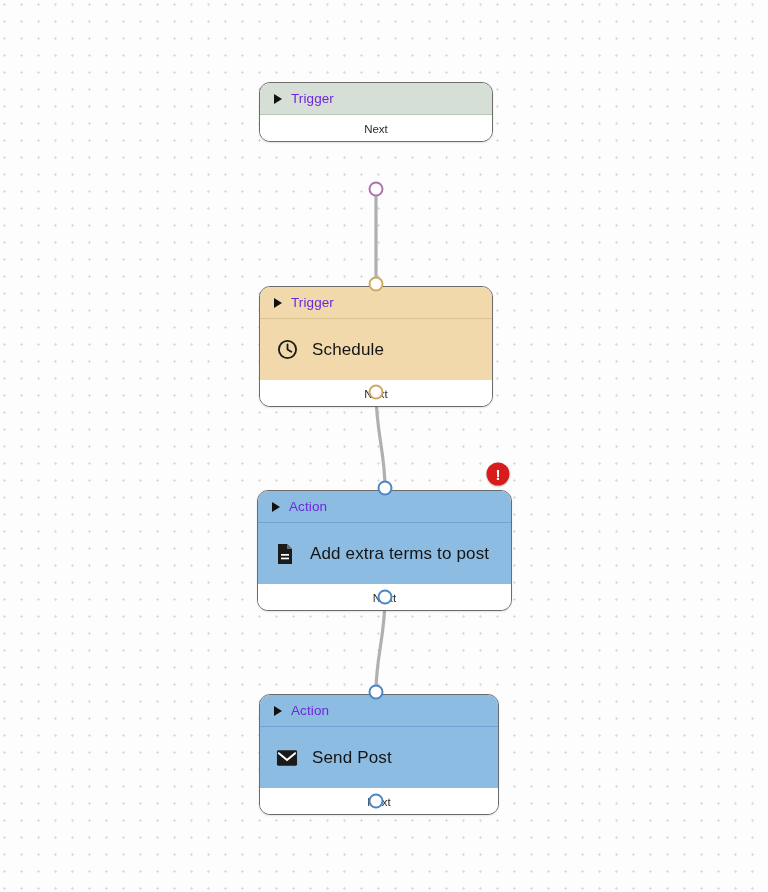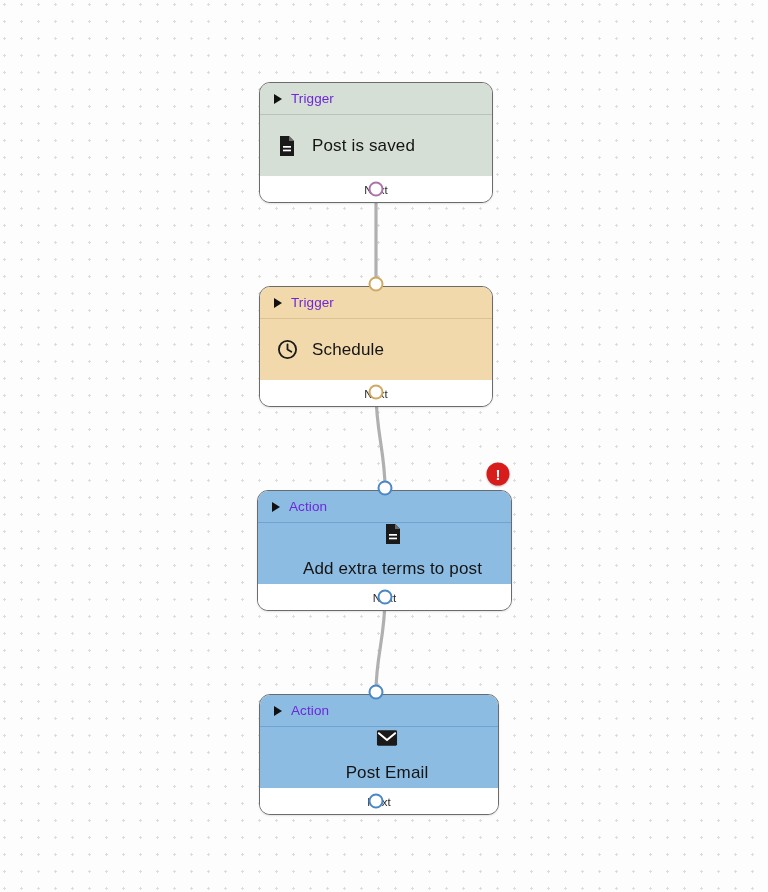--- a/index.html
+++ b/index.html
@@ -109,21 +109,21 @@
   
   .theme-trigger .node-header { background: #d6dfd6; border-bottom: 1px solid #b9c4b9; }
   .theme-trigger .node-body   { background: #d6dfd6; }
 
   
   .theme-advanced .node-header { background: #f2d9ab; border-bottom: 1px solid #dcc193; }
   .theme-advanced .node-body   { background: #f2d9ab; }
 
   
   .theme-action .node-header { background: #8dbce3; border-bottom: 1px solid #6fa4d2; }
-  .theme-action .node-body   { background: #8dbce3; flex-direction: column; }
+  .theme-action .node-body   { background: #8dbce3; }
 
   
   .port {
     position: absolute;
     width: 15px;
     height: 15px;
     border-radius: 50%;
     background: #ffffff;
     box-sizing: border-box;
     border: 2px solid #9a9a9a;
@@ -165,32 +165,20 @@
   <svg id="edges" width="768" height="892" viewBox="0 0 768 892" xmlns="http://www.w3.org/2000/svg">
     <path fill="none" stroke="#b0b0b0" stroke-width="3.2" stroke-linecap="round" d="M 376 189 C 376 225, 376 250, 376 284"></path>
     <path fill="none" stroke="#b0b0b0" stroke-width="3.2" stroke-linecap="round" d="M 376 392 C 376 432, 385 452, 385 488"></path>
     <path fill="none" stroke="#b0b0b0" stroke-width="3.2" stroke-linecap="round" d="M 385 597 C 385 637, 376 656, 376 692"></path>
   </svg>
 
   <div class="node theme-trigger" style="left:259px; top:82px; width:234px;">
     <div class="node-header">
       <span class="caret"></span>
       <span>Trigger</span>
-    </div>
-    <div class="node-body">
-      <span class="node-icon">
-        <svg width="20" height="22" viewBox="0 0 20 22">
-          <path d="M3 1 h9 l5 5 v15 h-14 z" fill="#1a1a1a"></path>
-          <path d="M12 1 v5 h5 z" fill="#ffffff" opacity="0.0"></path>
-          <path d="M12 1.2 l4.8 4.8 h-4.8 z" fill="#6d6d6d"></path>
-          <rect x="6" y="11" width="8" height="1.7" fill="#ffffff"></rect>
-          <rect x="6" y="14.6" width="8" height="1.7" fill="#ffffff"></rect>
-        </svg>
-      </span>
-      <span class="node-title">Post is saved</span>
     </div>
     <div class="node-footer">
       <span>Next</span>
     </div>
   </div>
 
   <div class="node theme-advanced" style="left:259px; top:286px; width:234px;">
     <div class="node-header">
       <span class="caret"></span>
       <span>Trigger</span>
@@ -235,21 +223,21 @@
       <span class="caret"></span>
       <span>Action</span>
     </div>
     <div class="node-body">
       <span class="node-icon">
         <svg width="23" height="18" viewBox="0 0 23 18">
           <rect x="1" y="1" width="21" height="16" rx="1.5" fill="#1a1a1a"></rect>
           <path d="M3 4 L11.5 11.2 L20 4" fill="none" stroke="#ffffff" stroke-width="2.1" stroke-linecap="round" stroke-linejoin="round"></path>
         </svg>
       </span>
-      <span class="node-title">Post Email</span>
+      <span class="node-title">Send Post</span>
     </div>
     <div class="node-footer">
       <span>Next</span>
     </div>
   </div>
 
   <div class="port port-purple" style="left:376px; top:189px;"></div>
   <div class="port port-tan" style="left:376px; top:284px;"></div>
   <div class="port port-tan" style="left:376px; top:392px;"></div>
   <div class="port port-blue" style="left:385px; top:488px;"></div>

